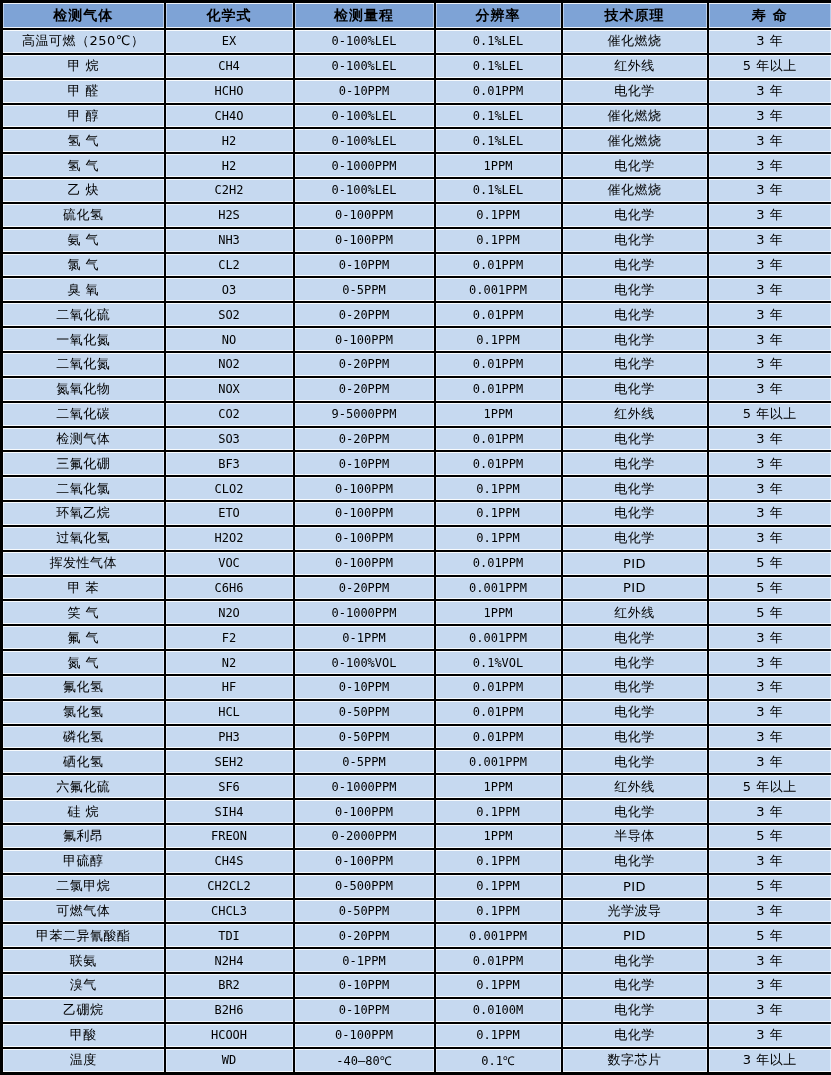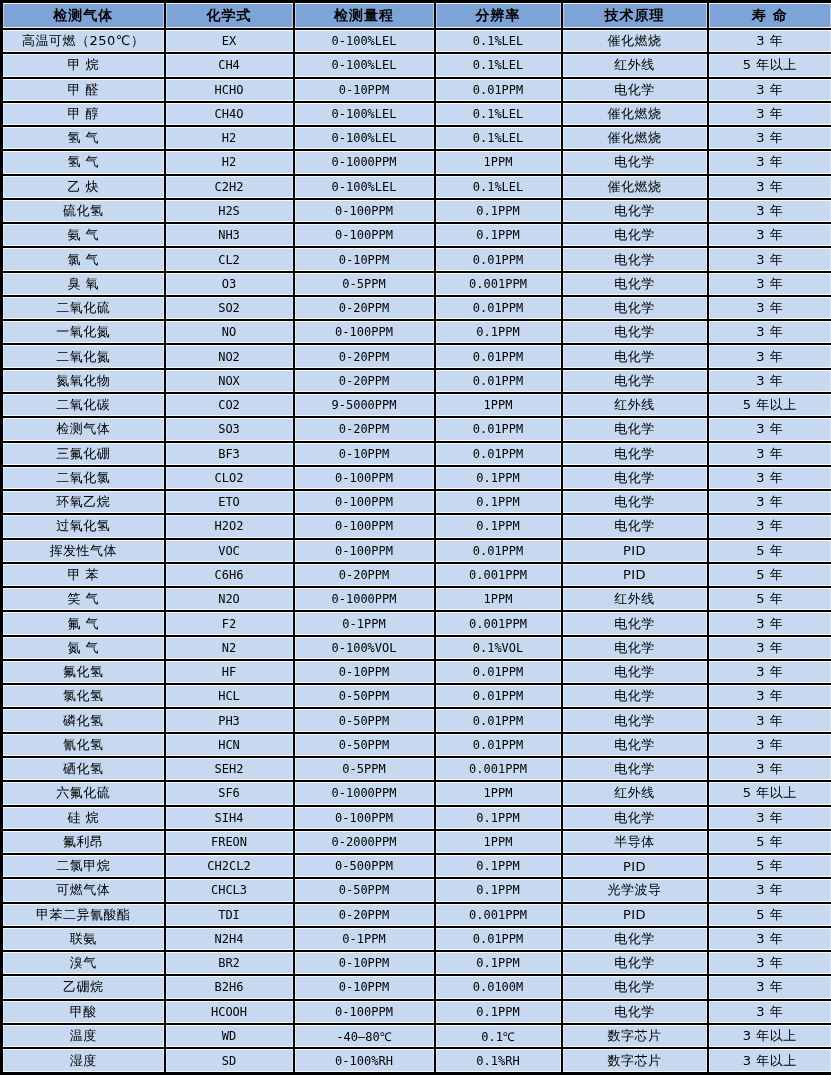--- a/index.html
+++ b/index.html
@@ -291,28 +291,20 @@
       </tr>
       <tr>
         <td class="cjk">磷化氢</td>
         <td class="mono">PH3</td>
         <td class="mono">0-50PPM</td>
         <td class="mono">0.01PPM</td>
         <td class="cjk">电化学</td>
         <td class="cjk">3 年</td>
       </tr>
       <tr>
-        <td class="cjk">氰化氢</td>
-        <td class="mono">HCN</td>
-        <td class="mono">0-50PPM</td>
-        <td class="mono">0.01PPM</td>
-        <td class="cjk">电化学</td>
-        <td class="cjk">3 年</td>
-      </tr>
-      <tr>
         <td class="cjk">硒化氢</td>
         <td class="mono">SEH2</td>
         <td class="mono">0-5PPM</td>
         <td class="mono">0.001PPM</td>
         <td class="cjk">电化学</td>
         <td class="cjk">3 年</td>
       </tr>
       <tr>
         <td class="cjk">六氟化硫</td>
         <td class="mono">SF6</td>
@@ -331,20 +323,28 @@
       </tr>
       <tr>
         <td class="cjk">氟利昂</td>
         <td class="mono">FREON</td>
         <td class="mono">0-2000PPM</td>
         <td class="mono">1PPM</td>
         <td class="cjk">半导体</td>
         <td class="cjk">5 年</td>
       </tr>
       <tr>
+        <td class="cjk">甲硫醇</td>
+        <td class="mono">CH4S</td>
+        <td class="mono">0-100PPM</td>
+        <td class="mono">0.1PPM</td>
+        <td class="cjk">电化学</td>
+        <td class="cjk">3 年</td>
+      </tr>
+      <tr>
         <td class="cjk">二氯甲烷</td>
         <td class="mono">CH2CL2</td>
         <td class="mono">0-500PPM</td>
         <td class="mono">0.1PPM</td>
         <td class="cjk">PID</td>
         <td class="cjk">5 年</td>
       </tr>
       <tr>
         <td class="cjk">可燃气体</td>
         <td class="mono">CHCL3</td>
@@ -394,22 +394,14 @@
         <td class="cjk">3 年</td>
       </tr>
       <tr>
         <td class="cjk">温度</td>
         <td class="mono">WD</td>
         <td class="mono">-40—80℃</td>
         <td class="mono">0.1℃</td>
         <td class="cjk">数字芯片</td>
         <td class="cjk">3 年以上</td>
       </tr>
-      <tr>
-        <td class="cjk">湿度</td>
-        <td class="mono">SD</td>
-        <td class="mono">0-100%RH</td>
-        <td class="mono">0.1%RH</td>
-        <td class="cjk">数字芯片</td>
-        <td class="cjk">3 年以上</td>
-      </tr>
     </tbody>
 </table>
 
 </body></html>

